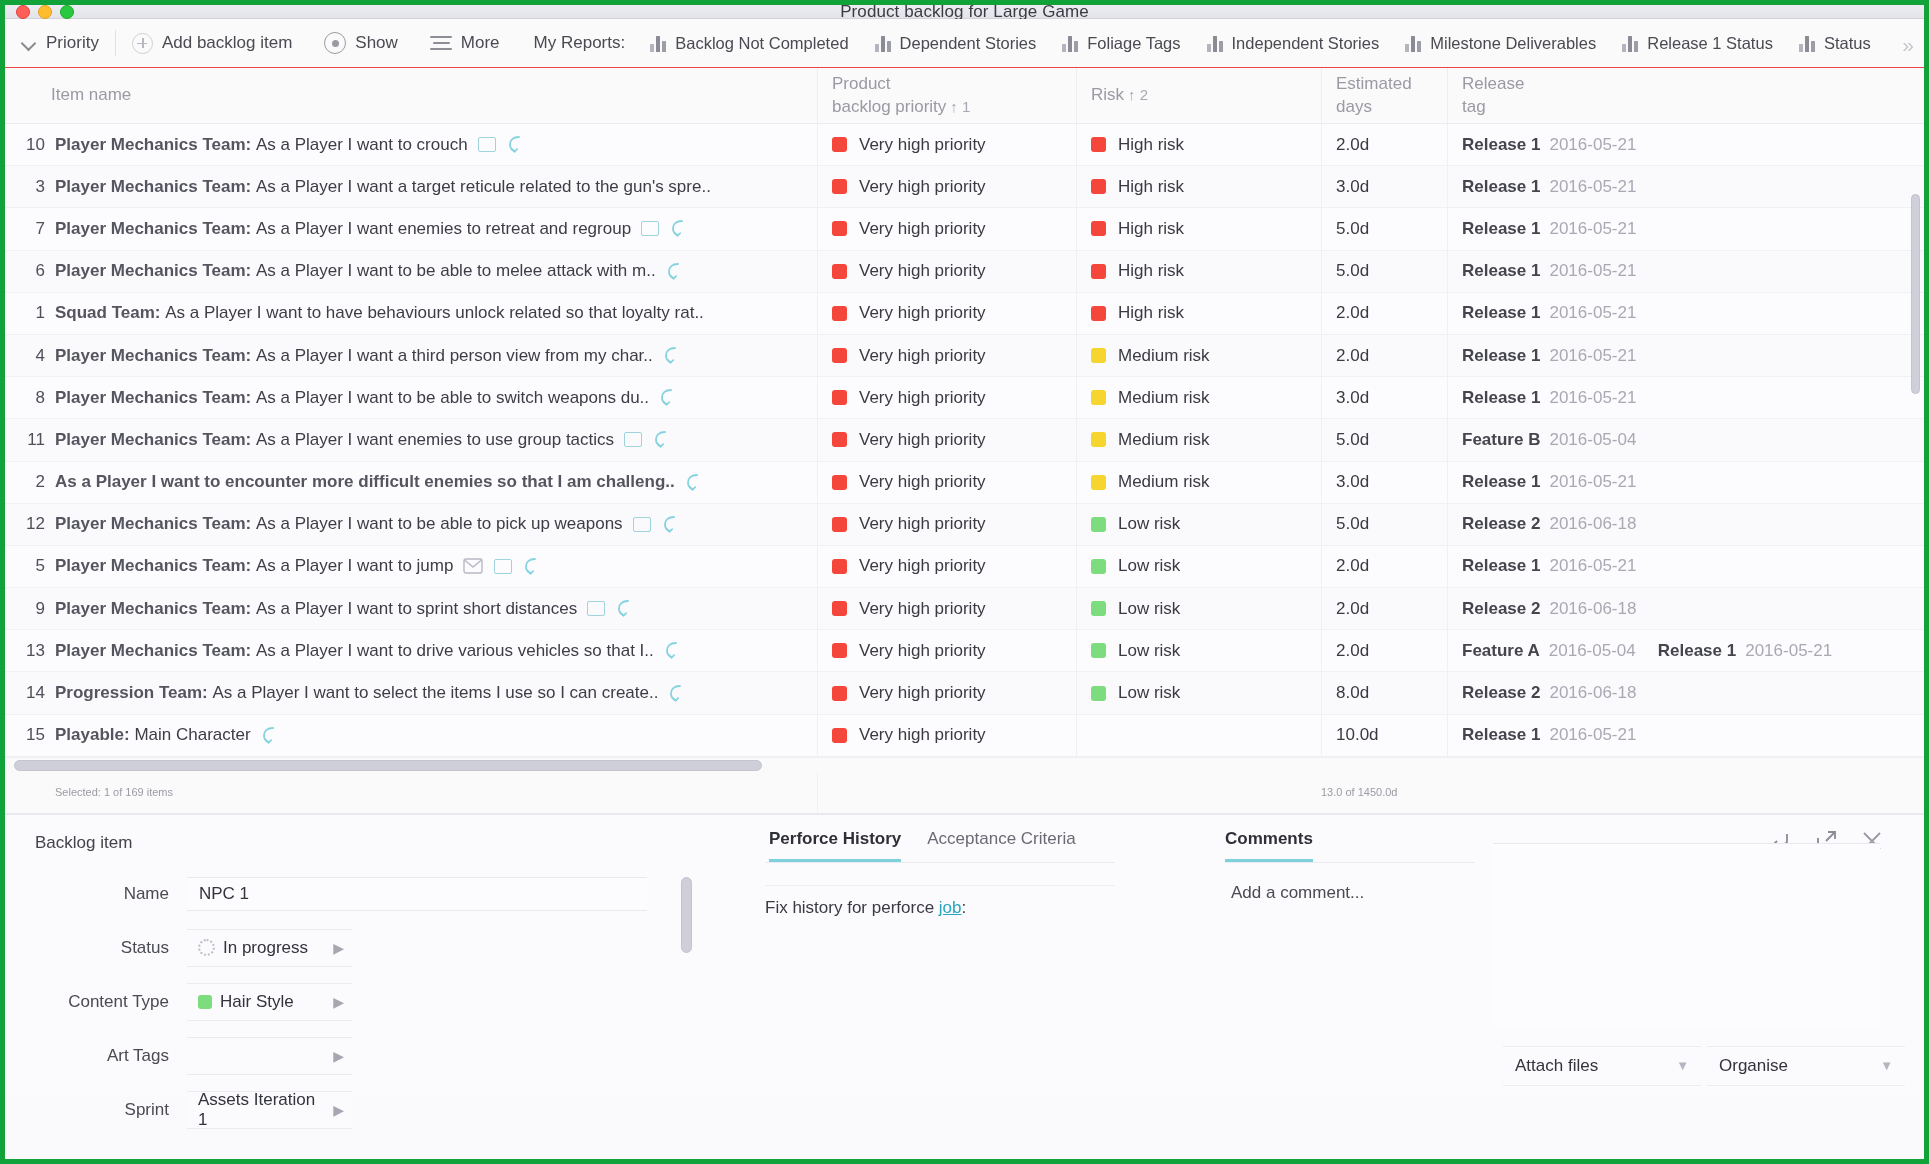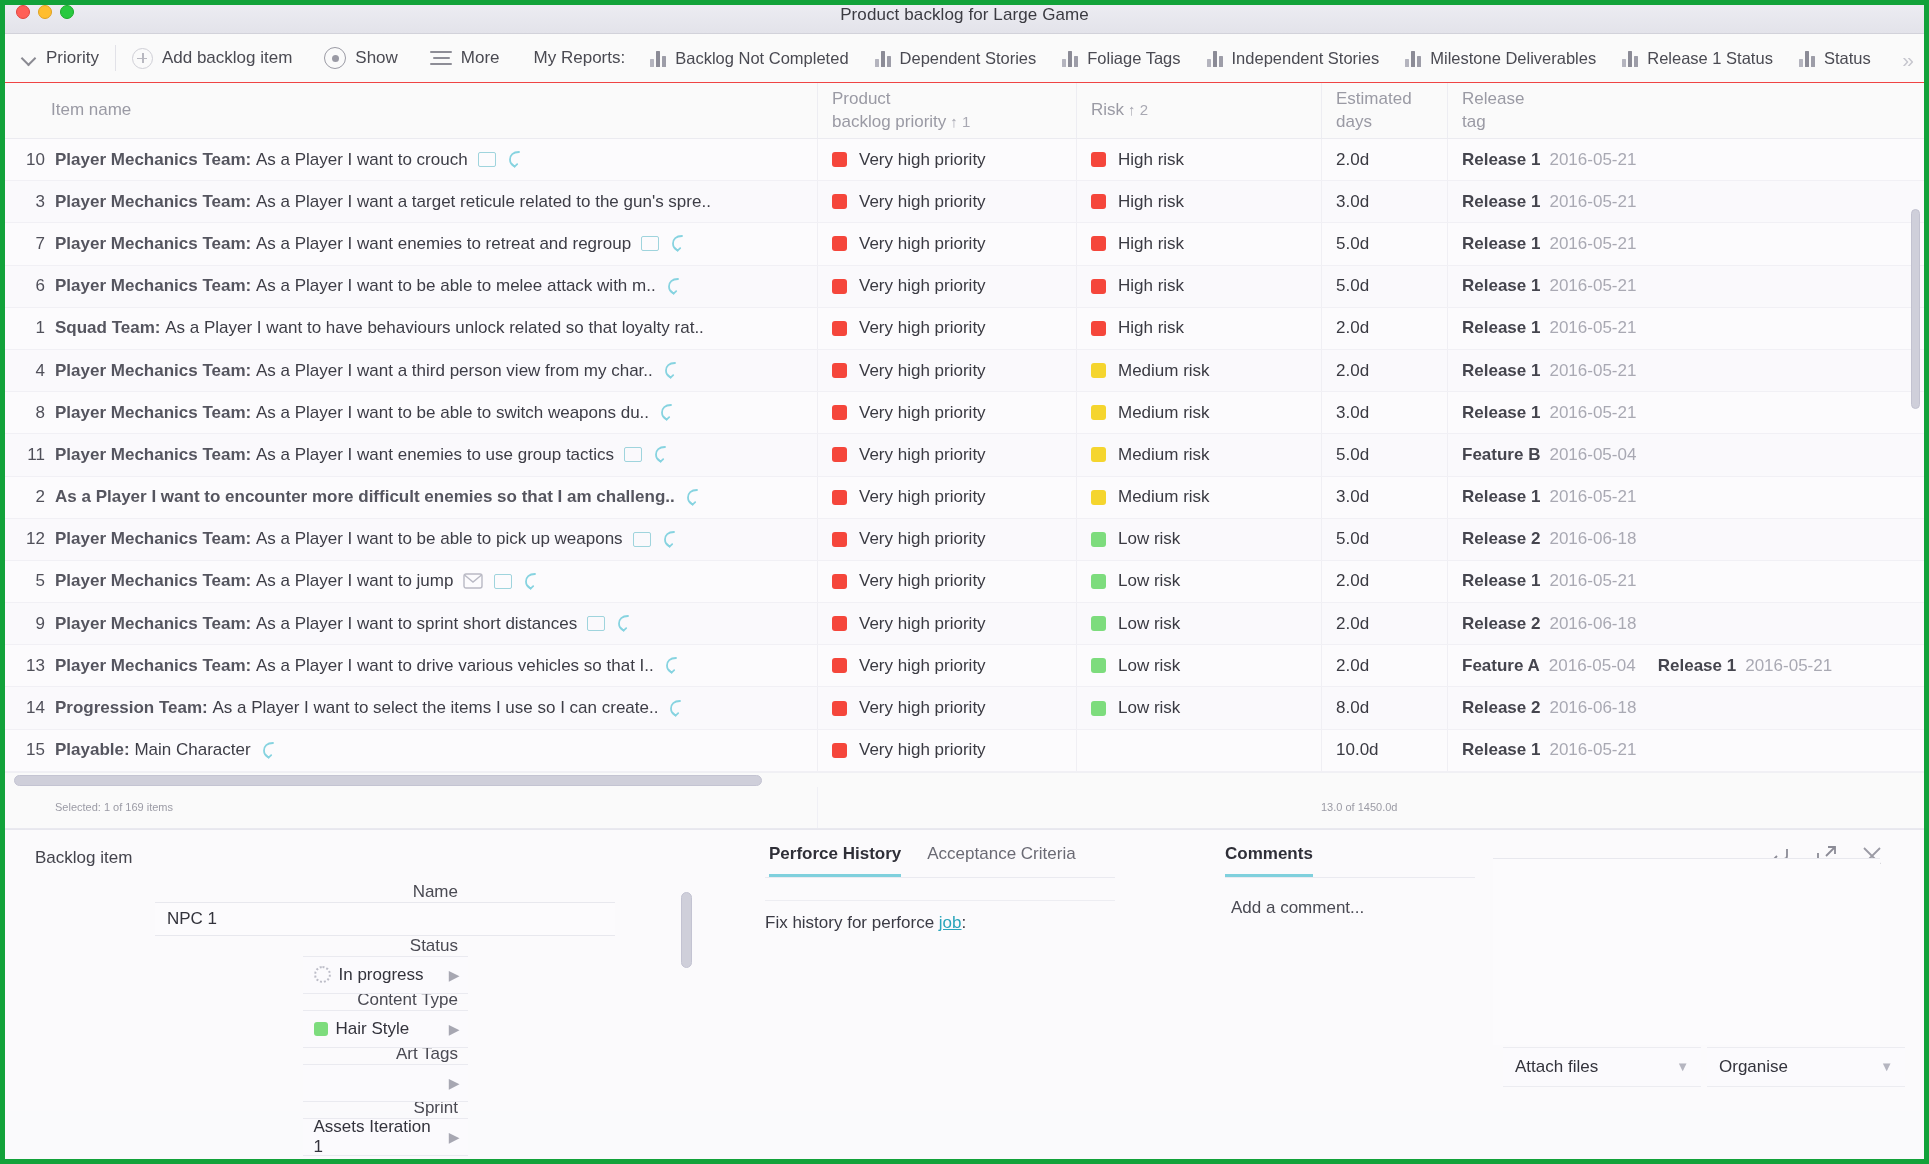--- a/index.html
+++ b/index.html
@@ -12,24 +12,24 @@
   #app {
     position: relative;
     width: 1929px; height: 1164px;
     border: 5px solid #12a23a;
     background: #fafafc;
     overflow: hidden;
   }
 
   
   .titlebar {
-    height: 29px;
+    height: 14px;
     background: linear-gradient(to bottom, #ececf2, #e3e3ea);
     border-bottom: 1px solid #d2d2da;
-    display: flex; 
+    display: flex; align-items: center;
     position: relative;
   }
   .traffic { display: flex; gap: 8px; padding-left: 11px; }
   .dot { width: 14px; height: 14px; border-radius: 50%; }
   .dot.red { background: #ff5f57; border: 1px solid #e0443e; }
   .dot.yellow { background: #ffbd2e; border: 1px solid #dea123; }
   .dot.green { background: #28c940; border: 1px solid #1aab29; }
   .win-title {
     position: absolute; left: 0; right: 0; text-align: center;
     font-size: 17px; color: #3b3b42; letter-spacing: .1px;
@@ -200,21 +200,21 @@
   
   .detail {
     position:relative; height:282px;
     background:#fbfafc;
     border-top:1px solid #e7e7ee;
     display:flex;
   }
   .panel-left { width:760px; position:relative; padding:18px 0 0 0; }
   .panel-title { font-size:17px; color:#43434c; padding-left:30px; }
   .form { margin-top:14px; }
-  .frow { display:flex; align-items:center; height:54px;flex-direction:column; }
+  .frow { display:flex; align-items:center; height:54px; }
   .flabel {
     width:182px; text-align:right; padding-right:18px;
     font-size:17px; color:#4a4a53;
   }
   .fctrl { position:relative; }
   .fld-name {
     width:460px; height:34px; border:none;
     border-top:1px solid #e8e8ee; border-bottom:1px solid #e8e8ee;
     background:#fcfbfd; font-size:17px; color:#33333c;
     padding-left:12px; font-family:"Liberation Sans", sans-serif;
@@ -258,21 +258,21 @@
   .cmt-add { font-size:17px; color:#4a4a53; margin-top:20px; margin-left:6px; }
   .panel-icons {
     position:absolute; right:40px; top:14px; display:flex; gap:22px; align-items:center;
   }
   .picon { width:24px; height:24px; color:#8b8b96; }
   .attach-area {
     position:absolute; left:268px; top:28px; right:44px; bottom:66px;
     border-top:1px solid #e8e8ee; background:#fcfbfd;
   }
   .bottom-drops {
-    position:absolute; bottom:24px; left:278px; display:flex; gap:6px;margin-top:48px;
+    position:absolute; bottom:10px; left:278px; display:flex; gap:6px;margin-top:48px;
   }
   .drop {
     width:198px; height:40px;
     border-top:1px solid #ececf1; border-bottom:1px solid #ececf1;
     background:#fbfafd; display:flex; align-items:center;
     padding:0 12px; font-size:17px; color:#33333c;
   }
   .drop .caret { margin-left:auto; color:#b5b5c0; font-size:13px; }
 </style>
 </head>

